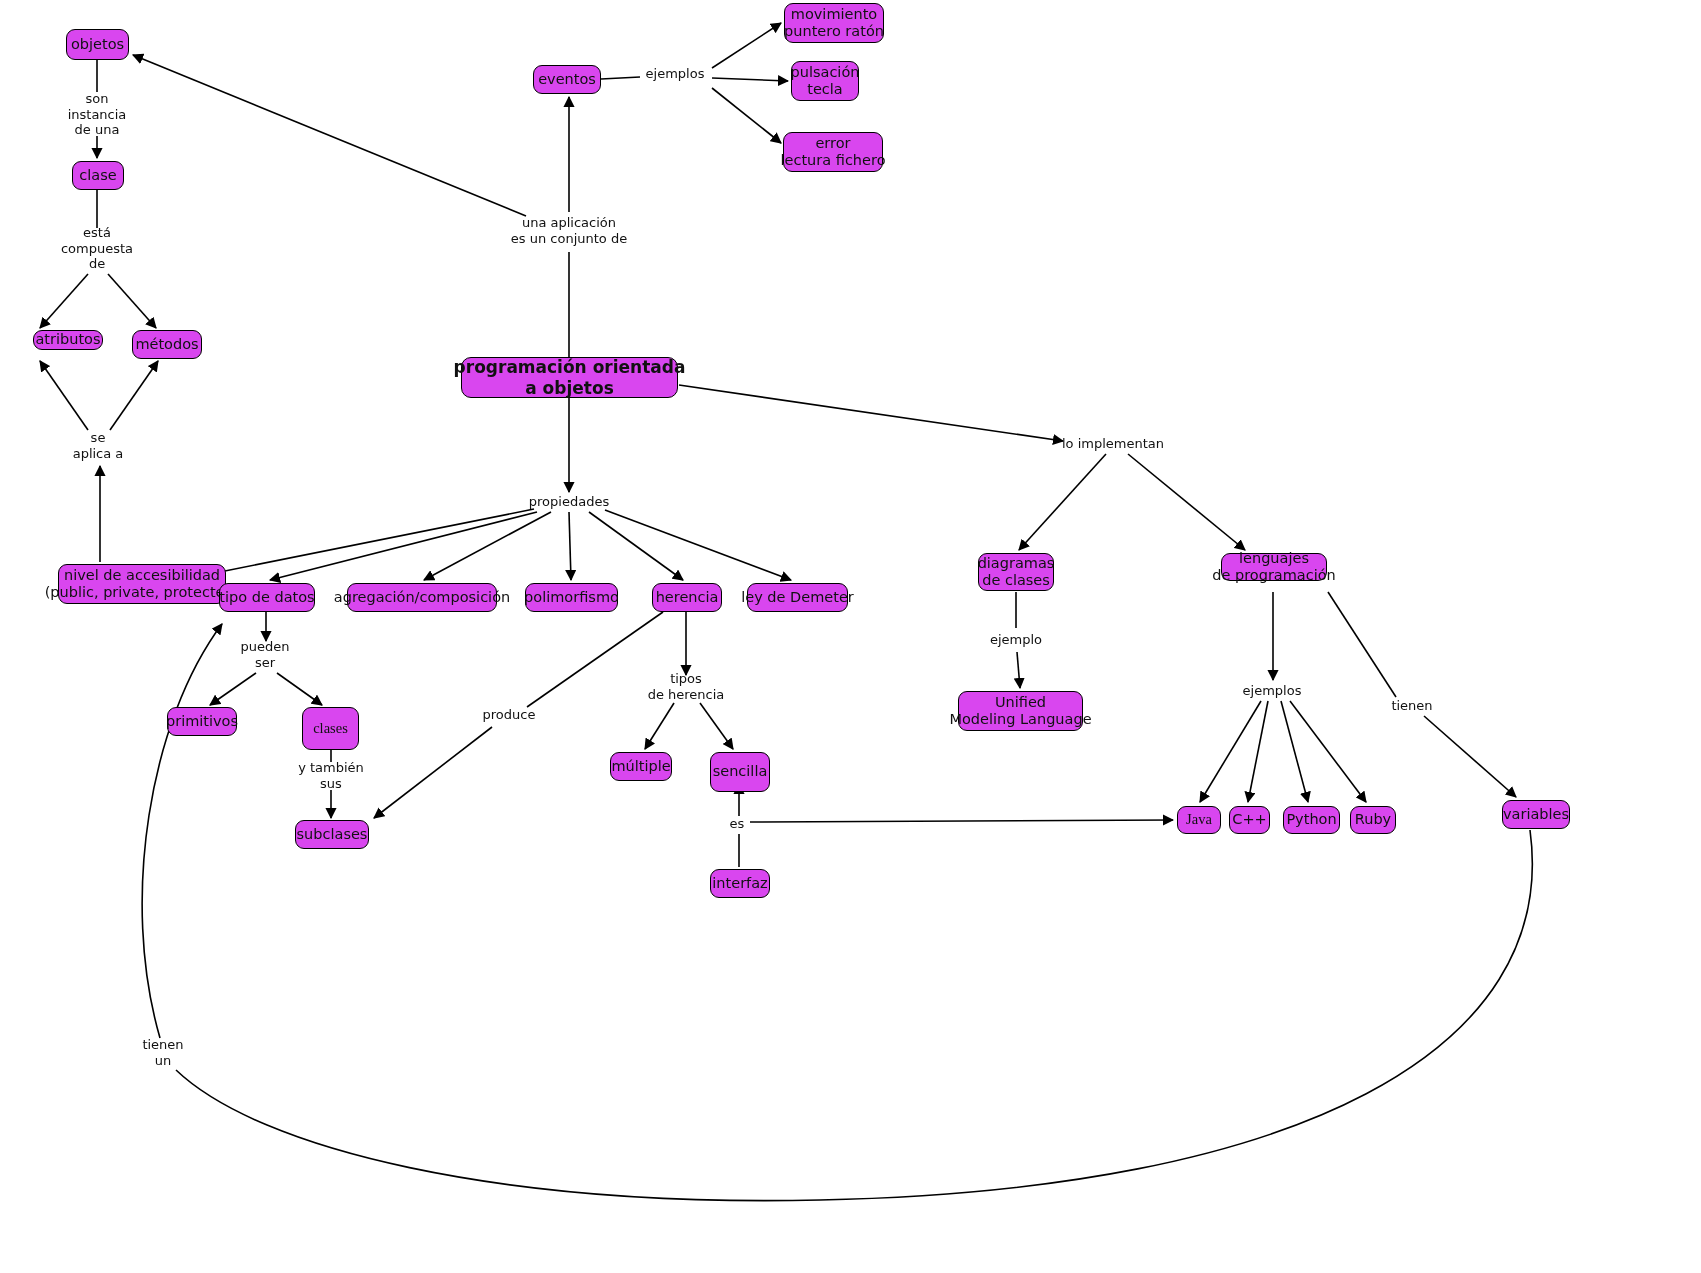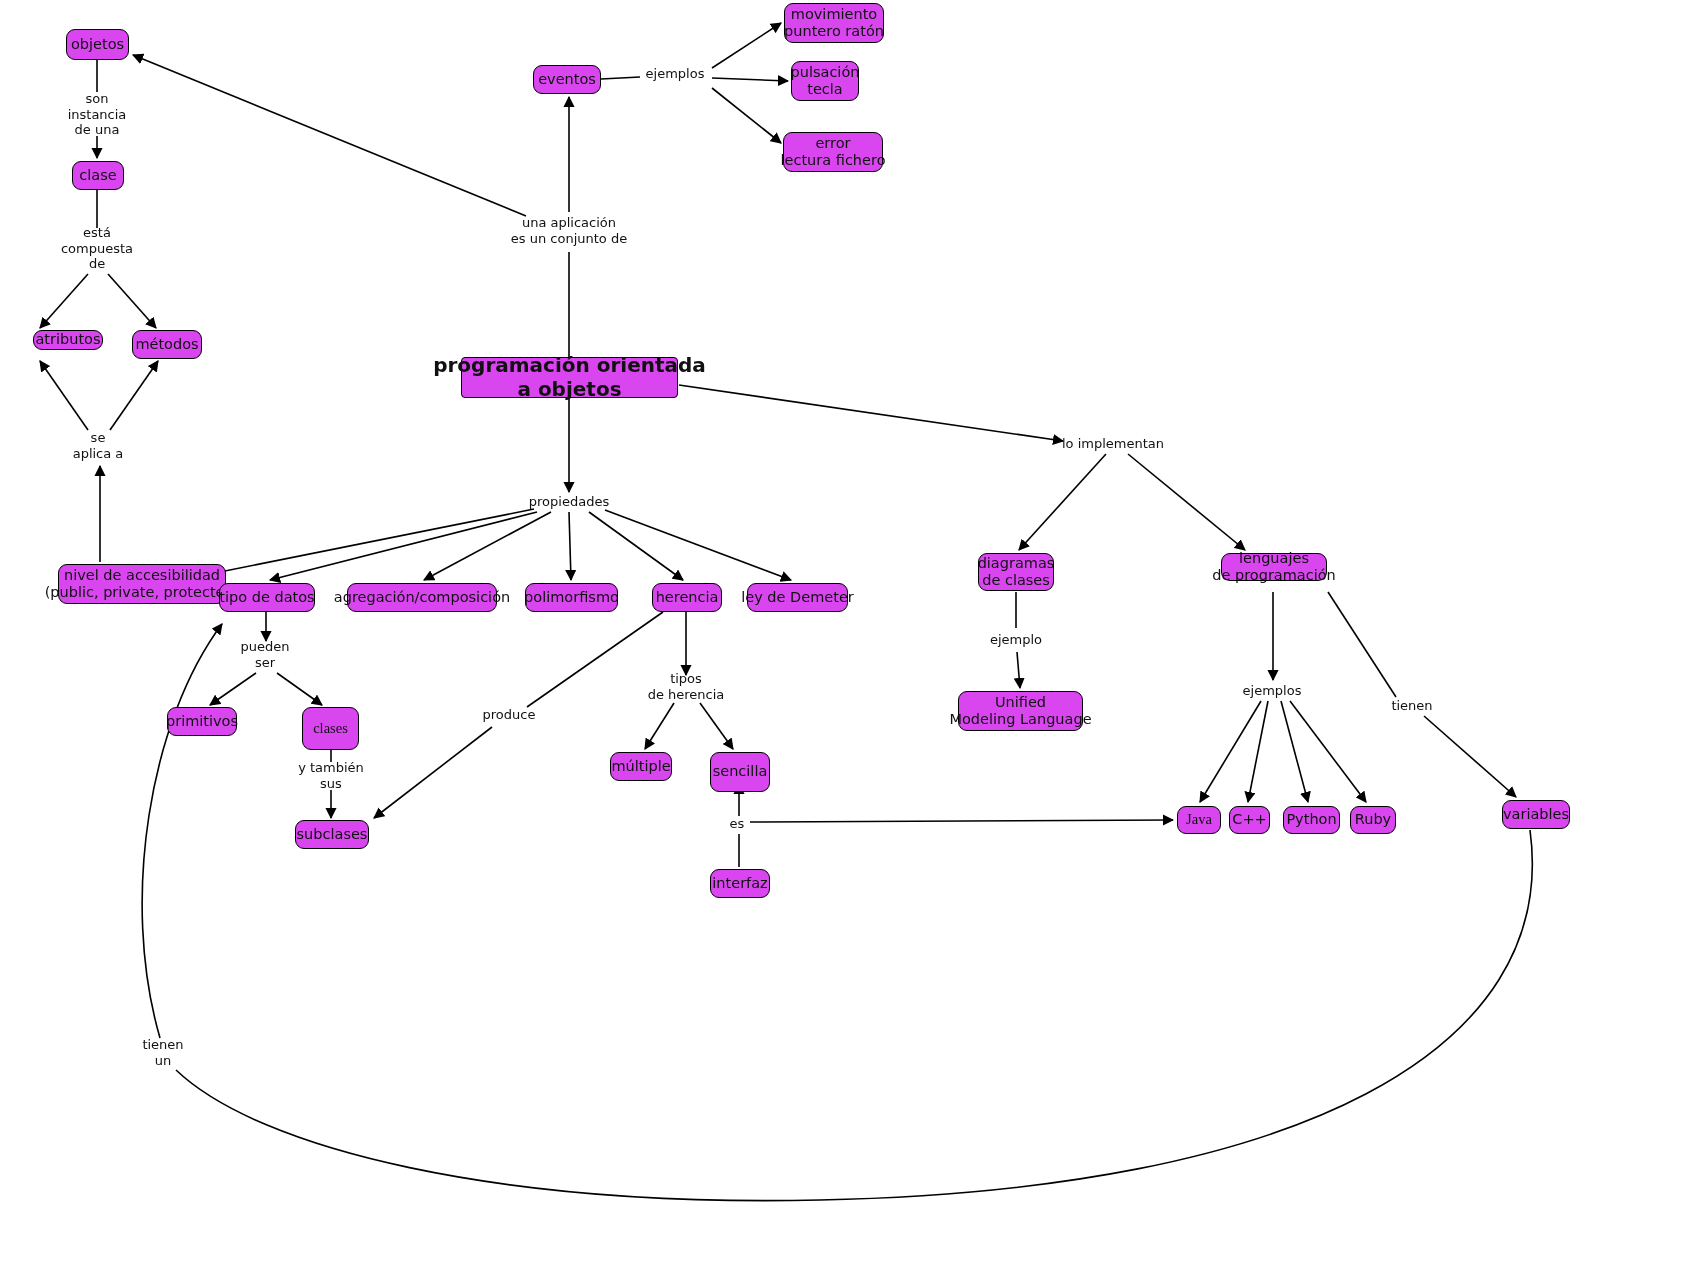--- a/index.html
+++ b/index.html
@@ -42,23 +42,23 @@
     justify-content: center;
     text-align: center;
     color: #111111;
     font-size: 14.5px;
     line-height: 1.18;
     padding: 9px 8px;
     white-space: pre;
   }
   .node.root {
     font-weight: bold;
-    font-size: 20px;
+    font-size: 17px;
     border-width: 1.8px;
-    border-radius: 4px;
+    border-radius: 10px;
   }
   .link-label {
     position: absolute;
     box-sizing: border-box;
     color: #111111;
     font-size: 13px;
     line-height: 1.2;
     text-align: center;
     white-space: pre;
     background: transparent;

